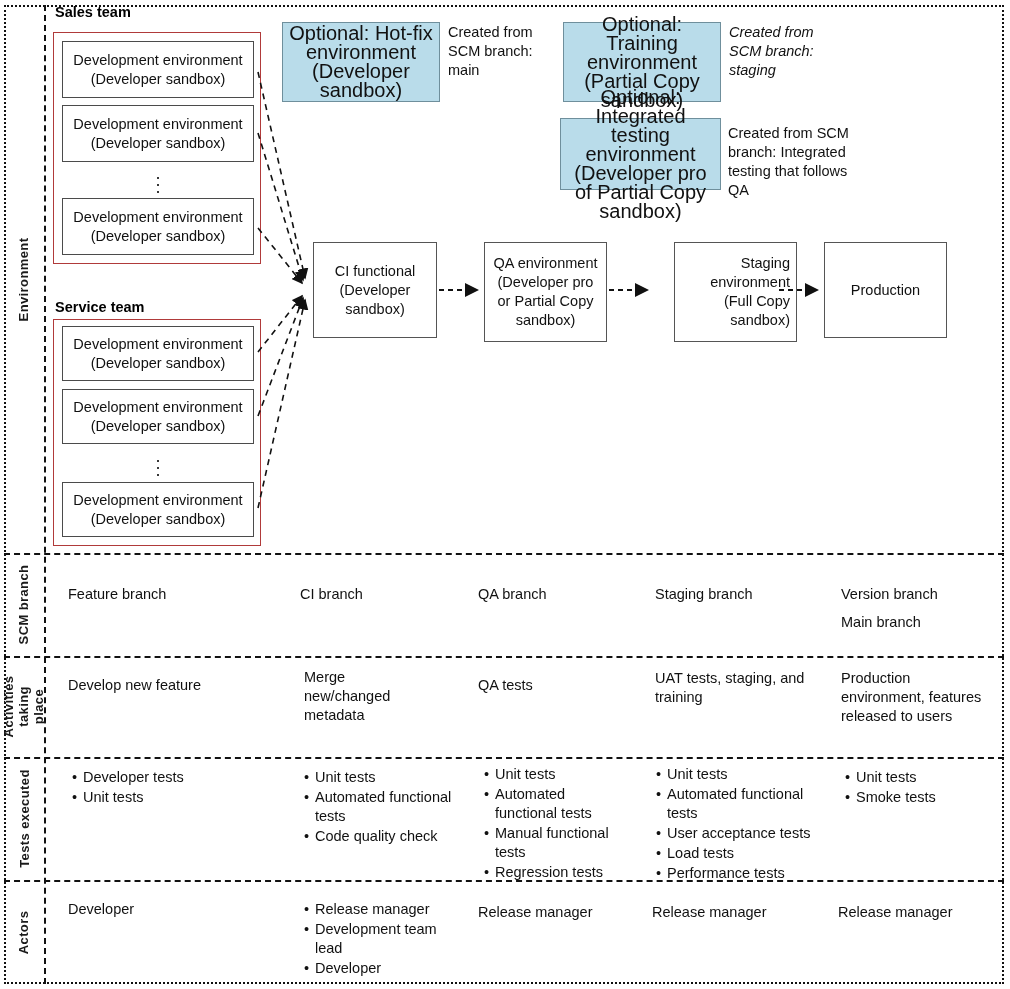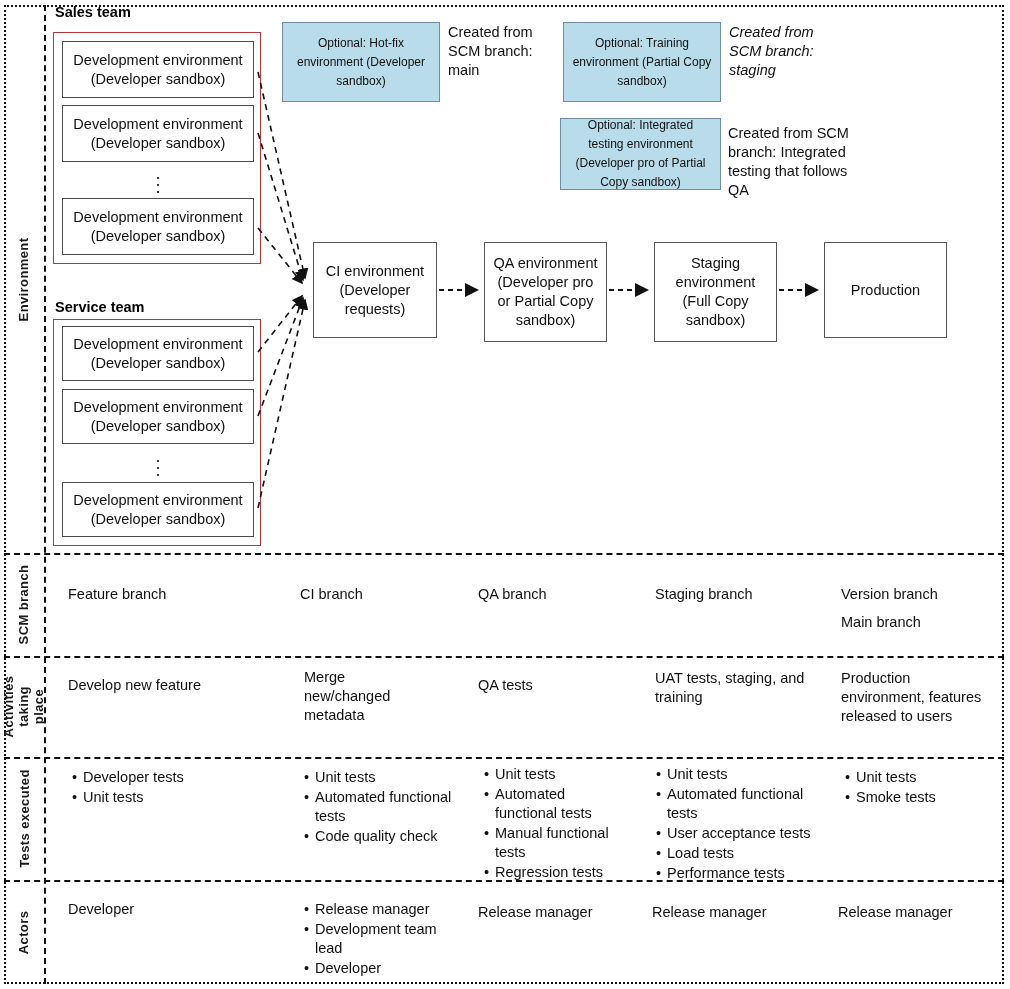--- a/index.html
+++ b/index.html
@@ -117,21 +117,21 @@
   
   .opt-box {
     position: absolute;
     background: #b9dcea;
     border: 1.3px solid #6f8f9c;
     box-sizing: border-box;
     display: flex;
     align-items: center;
     justify-content: center;
     text-align: center;
-    font-size: 12px;
+    font-size: 20px;
     line-height: 19px;
     color: #111;
   }
 
   
   .annot {
     position: absolute;
     font-size: 14.5px;
     line-height: 19px;
     color: #111;
@@ -240,23 +240,23 @@
   <div class="opt-box" style="left:282px;top:22px;width:158px;height:80px;padding:0 6px;">Optional: Hot-fix environment (Developer sandbox)</div>
   <div class="annot" style="left:448px;top:23px;width:108px;">Created from SCM branch: main</div>
 
   <div class="opt-box" style="left:563px;top:22px;width:158px;height:80px;padding:0 6px;">Optional: Training environment (Partial Copy sandbox)</div>
   <div class="annot" style="left:729px;top:23px;width:120px;font-style:italic;">Created from SCM branch: staging</div>
 
   <div class="opt-box" style="left:560px;top:118px;width:161px;height:72px;padding:0 10px;">Optional: Integrated testing environment (Developer pro of Partial Copy sandbox)</div>
   <div class="annot" style="left:728px;top:124px;width:135px;">Created from SCM branch: Integrated testing that follows QA</div>
 
 
-  <div class="pipe-box" style="left:313px;top:242px;width:124px;height:96px;padding:0 6px;">CI environment (Developer requests)</div>
+  <div class="pipe-box" style="left:313px;top:242px;width:124px;height:96px;padding:0 6px;">CI functional (Developer sandbox)</div>
   <div class="pipe-box" style="left:484px;top:242px;width:123px;height:100px;padding:0 6px;">QA environment (Developer pro or Partial Copy sandbox)</div>
-  <div class="pipe-box" style="left:654px;top:242px;width:123px;height:100px;padding:0 6px;">Staging environment (Full Copy sandbox)</div>
+  <div class="pipe-box" style="left:674px;top:242px;width:123px;height:100px;padding:0 6px;text-align:right;">Staging environment (Full Copy sandbox)</div>
   <div class="pipe-box" style="left:824px;top:242px;width:123px;height:96px;padding:0 6px;">Production</div>
 
   <svg class="arrow-layer" viewBox="0 0 1010 989">
     <defs>
       <marker id="ah" markerWidth="7" markerHeight="7" refX="6" refY="3.5" orient="auto" markerUnits="strokeWidth">
         <path d="M0,0 L7,3.5 L0,7 z" fill="#111"></path>
       </marker>
     </defs>
 
     <line x1="439" y1="290" x2="477" y2="290" stroke="#111" stroke-width="2" stroke-dasharray="5,4" marker-end="url(#ah)"></line>

